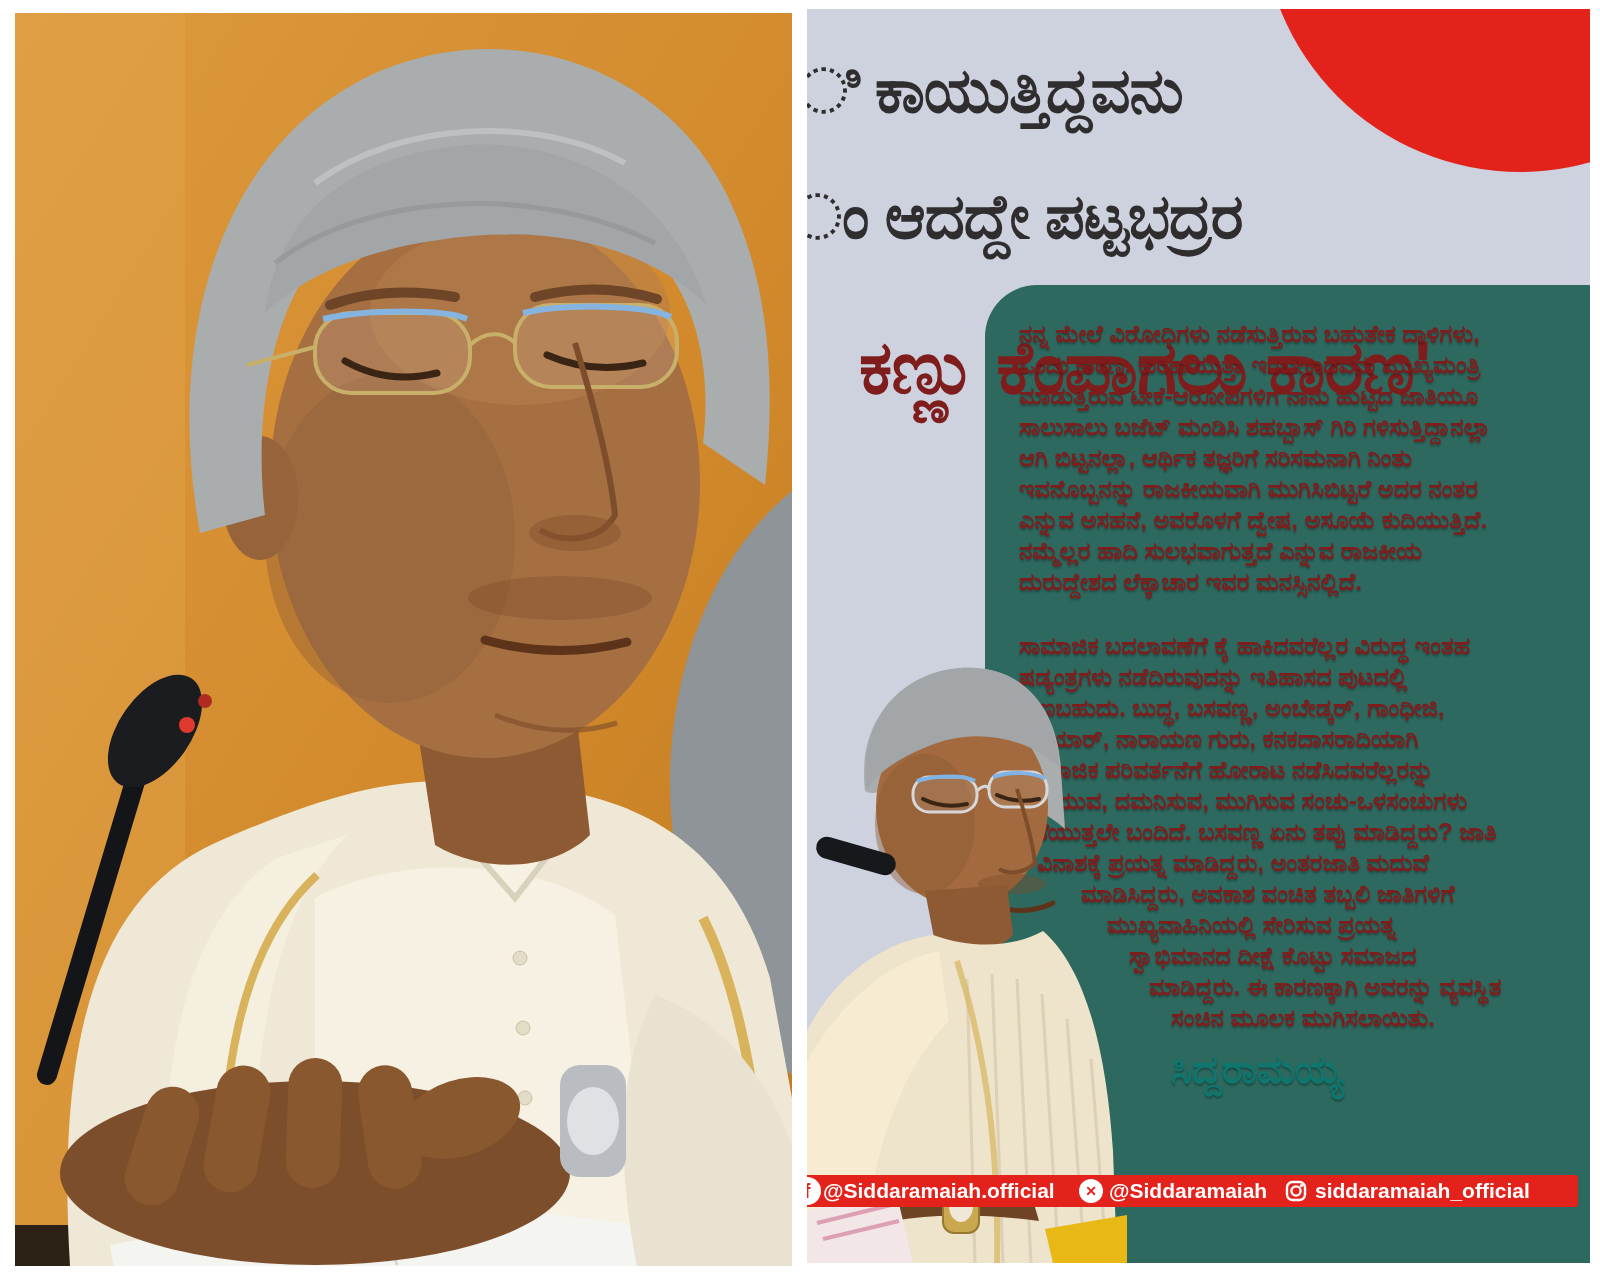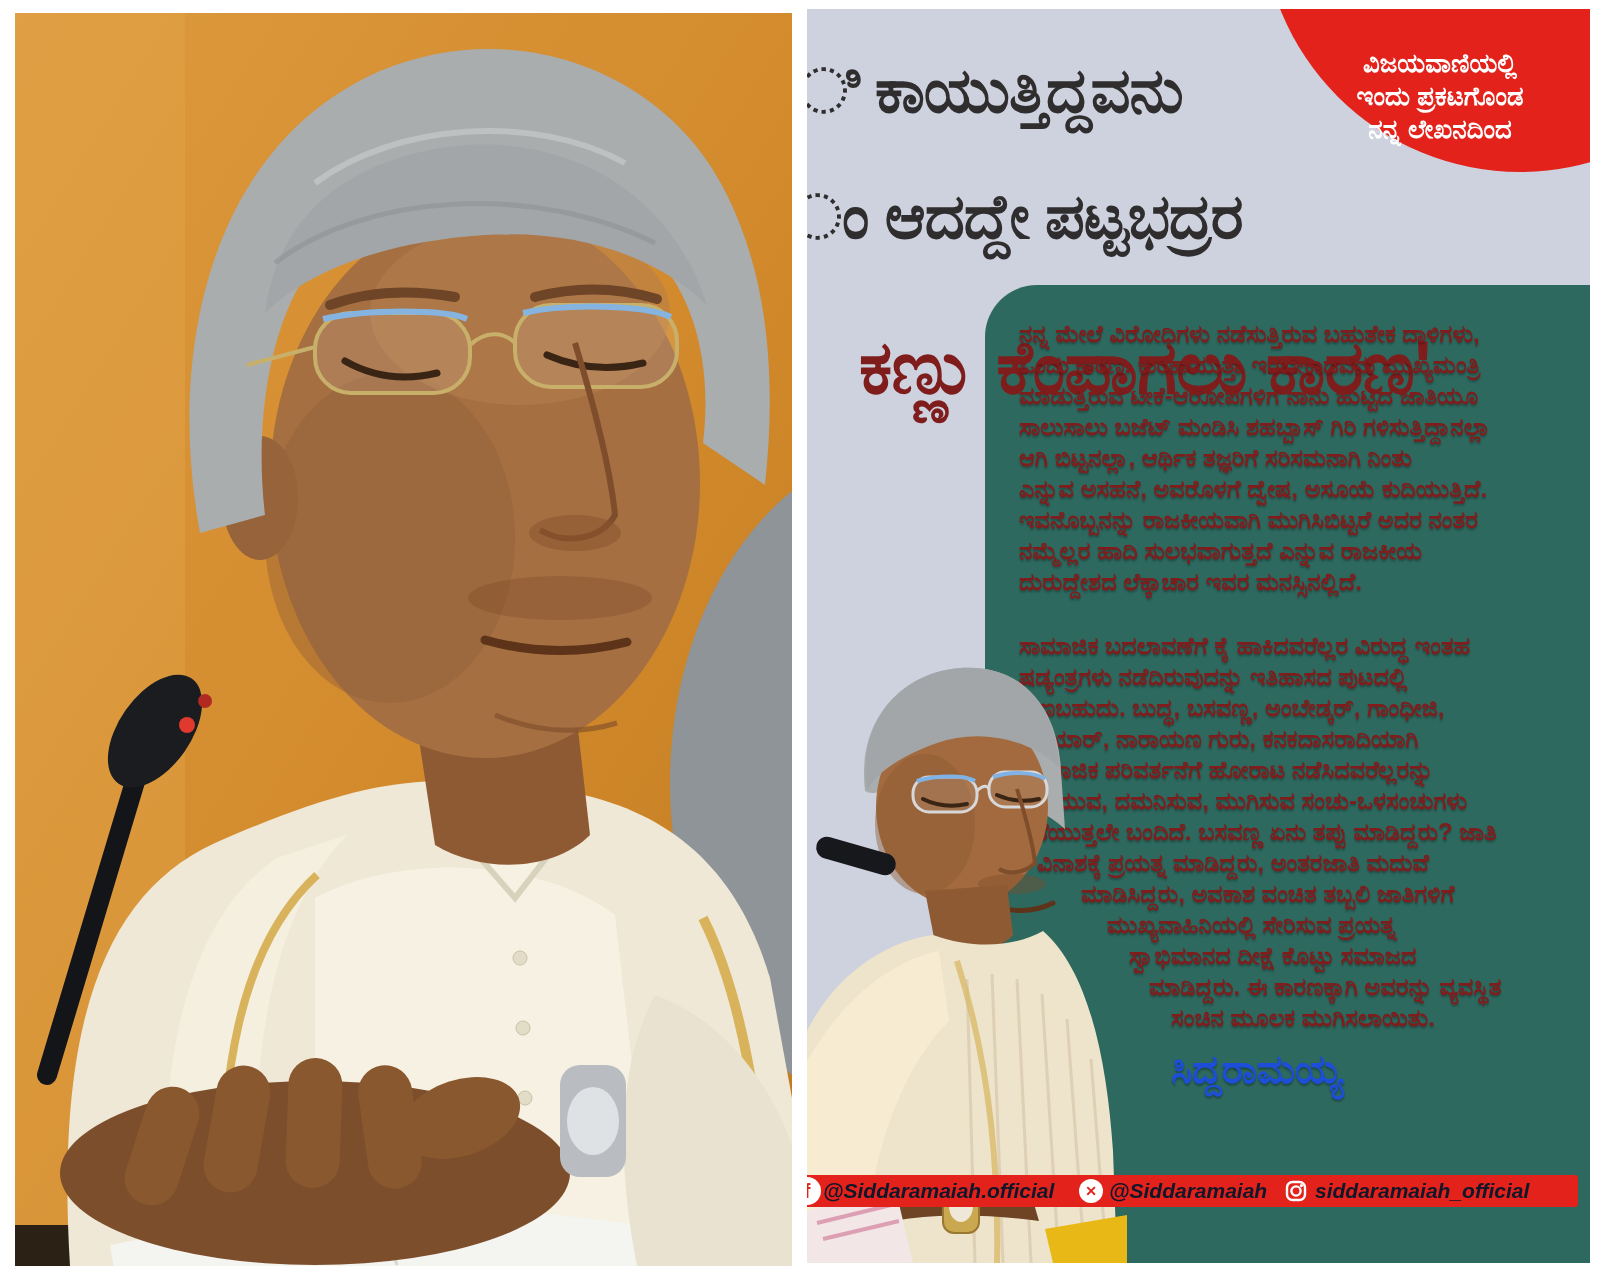--- a/index.html
+++ b/index.html
@@ -51,38 +51,38 @@
   }
   .para2{margin-top:33px;}
   .para2 .body-line:nth-child(8){margin-left:18px;}
   .para2 .body-line:nth-child(9){margin-left:62px;}
   .para2 .body-line:nth-child(10){margin-left:88px;}
   .para2 .body-line:nth-child(11){margin-left:110px;}
   .para2 .body-line:nth-child(12){margin-left:130px;}
   .para2 .body-line:nth-child(13){margin-left:152px;}
 
   .signature{
-    position:absolute;left:364px;top:1038px;z-index:2;color:#1d4ed8;font-weight:800;
+    position:absolute;left:364px;top:1038px;z-index:2;color:#0f766e;font-weight:800;
     font-size:40px;white-space:nowrap;text-shadow:0 2px 2px rgba(0,0,0,.3);
   }
   .sig-title{
     position:absolute;left:357px;top:1088px;z-index:2;color:#f6e53e;font-weight:bold;
     font-size:26px;letter-spacing:.5px;white-space:nowrap;text-shadow:0 2px 2px rgba(0,0,0,.3);
   }
 
   .poster-photo{position:absolute;left:0;top:630px;width:320px;height:624px;z-index:3;}
   .poster-photo svg{display:block;width:100%;height:100%;}
 
   .social-bar{
     position:absolute;left:0;top:1166px;width:771px;height:32px;background:#e3221b;
     z-index:5;border-radius:0 3px 3px 0;
   }
   .social-bar .handle{
-    position:absolute;top:0;height:32px;line-height:32px;color:#0f172a;font-weight:bold;
-    font-size:21px;white-space:nowrap;font-style:italic;
+    position:absolute;top:0;height:32px;line-height:32px;color:#ffffff;font-weight:bold;
+    font-size:21px;white-space:nowrap;
   }
   .handle.h1{left:16px;}
   .handle.h2{left:302px;}
   .handle.h3{left:508px;}
   .icon{position:absolute;display:block;}
   .icon.fb{
     left:-14px;top:2px;width:28px;height:28px;border-radius:50%;background:#ffffff;
     color:#e3221b;font-weight:bold;font-size:20px;text-align:center;line-height:28px;
   }
   .icon.xx{
@@ -186,35 +186,30 @@
 
     <div class="green-panel"></div>
 
     <div class="headline">
       <div class="hl-line hl1">ಿ ಕಾಯುತ್ತಿದ್ದವನು</div>
       <div class="hl-line hl2">ಂ ಆದದ್ದೇ ಪಟ್ಟಭದ್ರರ</div>
       <div class="hl-line hl3">ಕಣ್ಣು ಕೆಂಪಾಗಲು ಕಾರಣ'</div>
     </div>
 
     <div class="badge-circle"></div>
-    <div class="badge-text">
-        <div class="badge-line">ವಿಜಯವಾಣಿಯಲ್ಲಿ</div>
-        <div class="badge-line">ಇಂದು ಪ್ರಕಟಗೊಂಡ</div>
-        <div class="badge-line">ನನ್ನ ಲೇಖನದಿಂದ</div>
-      </div>
 
     <div class="body-text">
       <div class="para para1">
           <div class="body-line">ನನ್ನ ಮೇಲೆ ವಿರೋಧಿಗಳು ನಡೆಸುತ್ತಿರುವ ಬಹುತೇಕ ದಾಳಿಗಳು,</div>
           <div class="body-line">ಒಂದು ಕಾರಣ. ಕುರಿಕಾಯುತ್ತಾ ಇರಬೇಕಾದವನು ಮುಖ್ಯಮಂತ್ರಿ</div>
           <div class="body-line">ಮಾಡುತ್ತಿರುವ ಟೀಕೆ-ಆರೋಪಗಳಿಗೆ ನಾನು ಹುಟ್ಟಿದ ಜಾತಿಯೂ</div>
           <div class="body-line">ಸಾಲುಸಾಲು ಬಜೆಟ್ ಮಂಡಿಸಿ ಶಹಬ್ಬಾಸ್ ಗಿರಿ ಗಳಿಸುತ್ತಿದ್ದಾನಲ್ಲಾ</div>
           <div class="body-line">ಆಗಿ ಬಿಟ್ಟನಲ್ಲಾ, ಆರ್ಥಿಕ ತಜ್ಞರಿಗೆ ಸರಿಸಮನಾಗಿ ನಿಂತು</div>
+          <div class="body-line">ಇವನೊಬ್ಬನನ್ನು ರಾಜಕೀಯವಾಗಿ ಮುಗಿಸಿಬಿಟ್ಟರೆ ಅದರ ನಂತರ</div>
           <div class="body-line">ಎನ್ನುವ ಅಸಹನೆ, ಅವರೊಳಗೆ ದ್ವೇಷ, ಅಸೂಯೆ ಕುದಿಯುತ್ತಿದೆ.</div>
-          <div class="body-line">ಇವನೊಬ್ಬನನ್ನು ರಾಜಕೀಯವಾಗಿ ಮುಗಿಸಿಬಿಟ್ಟರೆ ಅದರ ನಂತರ</div>
           <div class="body-line">ನಮ್ಮೆಲ್ಲರ ಹಾದಿ ಸುಲಭವಾಗುತ್ತದೆ ಎನ್ನುವ ರಾಜಕೀಯ</div>
           <div class="body-line">ದುರುದ್ದೇಶದ ಲೆಕ್ಕಾಚಾರ ಇವರ ಮನಸ್ಸಿನಲ್ಲಿದೆ.</div>
         </div>
       <div class="para para2">
           <div class="body-line">ಸಾಮಾಜಿಕ ಬದಲಾವಣೆಗೆ ಕೈ ಹಾಕಿದವರೆಲ್ಲರ ವಿರುದ್ಧ ಇಂತಹ</div>
           <div class="body-line">ಷಡ್ಯಂತ್ರಗಳು ನಡೆದಿರುವುದನ್ನು ಇತಿಹಾಸದ ಪುಟದಲ್ಲಿ</div>
           <div class="body-line">ಕಾಣಬಹುದು. ಬುದ್ಧ, ಬಸವಣ್ಣ, ಅಂಬೇಡ್ಕರ್, ಗಾಂಧೀಜಿ,</div>
           <div class="body-line">ಪೆರಿಯಾರ್, ನಾರಾಯಣ ಗುರು, ಕನಕದಾಸರಾದಿಯಾಗಿ</div>
           <div class="body-line">ಸಾಮಾಜಿಕ ಪರಿವರ್ತನೆಗೆ ಹೋರಾಟ ನಡೆಸಿದವರೆಲ್ಲರನ್ನು</div>
           <div class="body-line">ಹಣಿಯುವ, ದಮನಿಸುವ, ಮುಗಿಸುವ ಸಂಚು-ಒಳಸಂಚುಗಳು</div>

